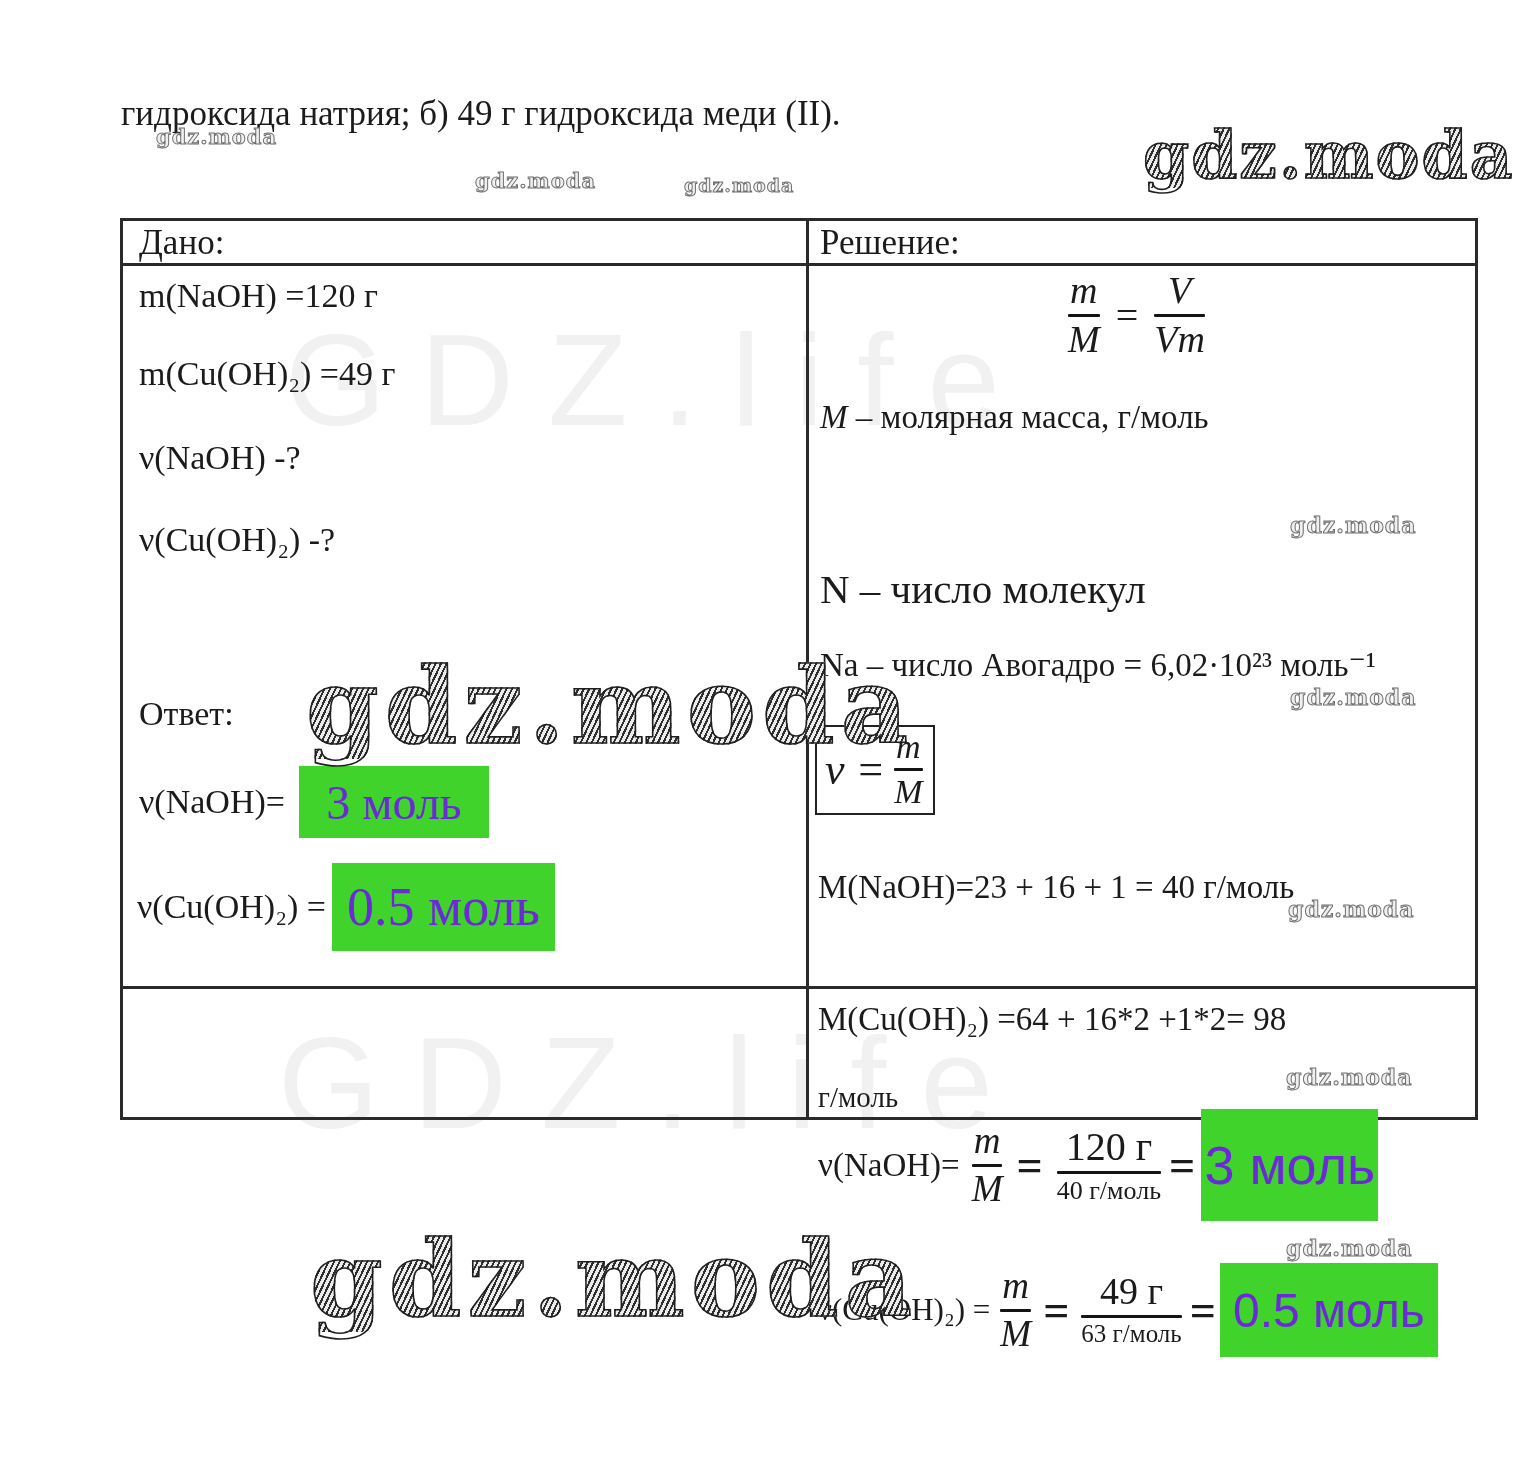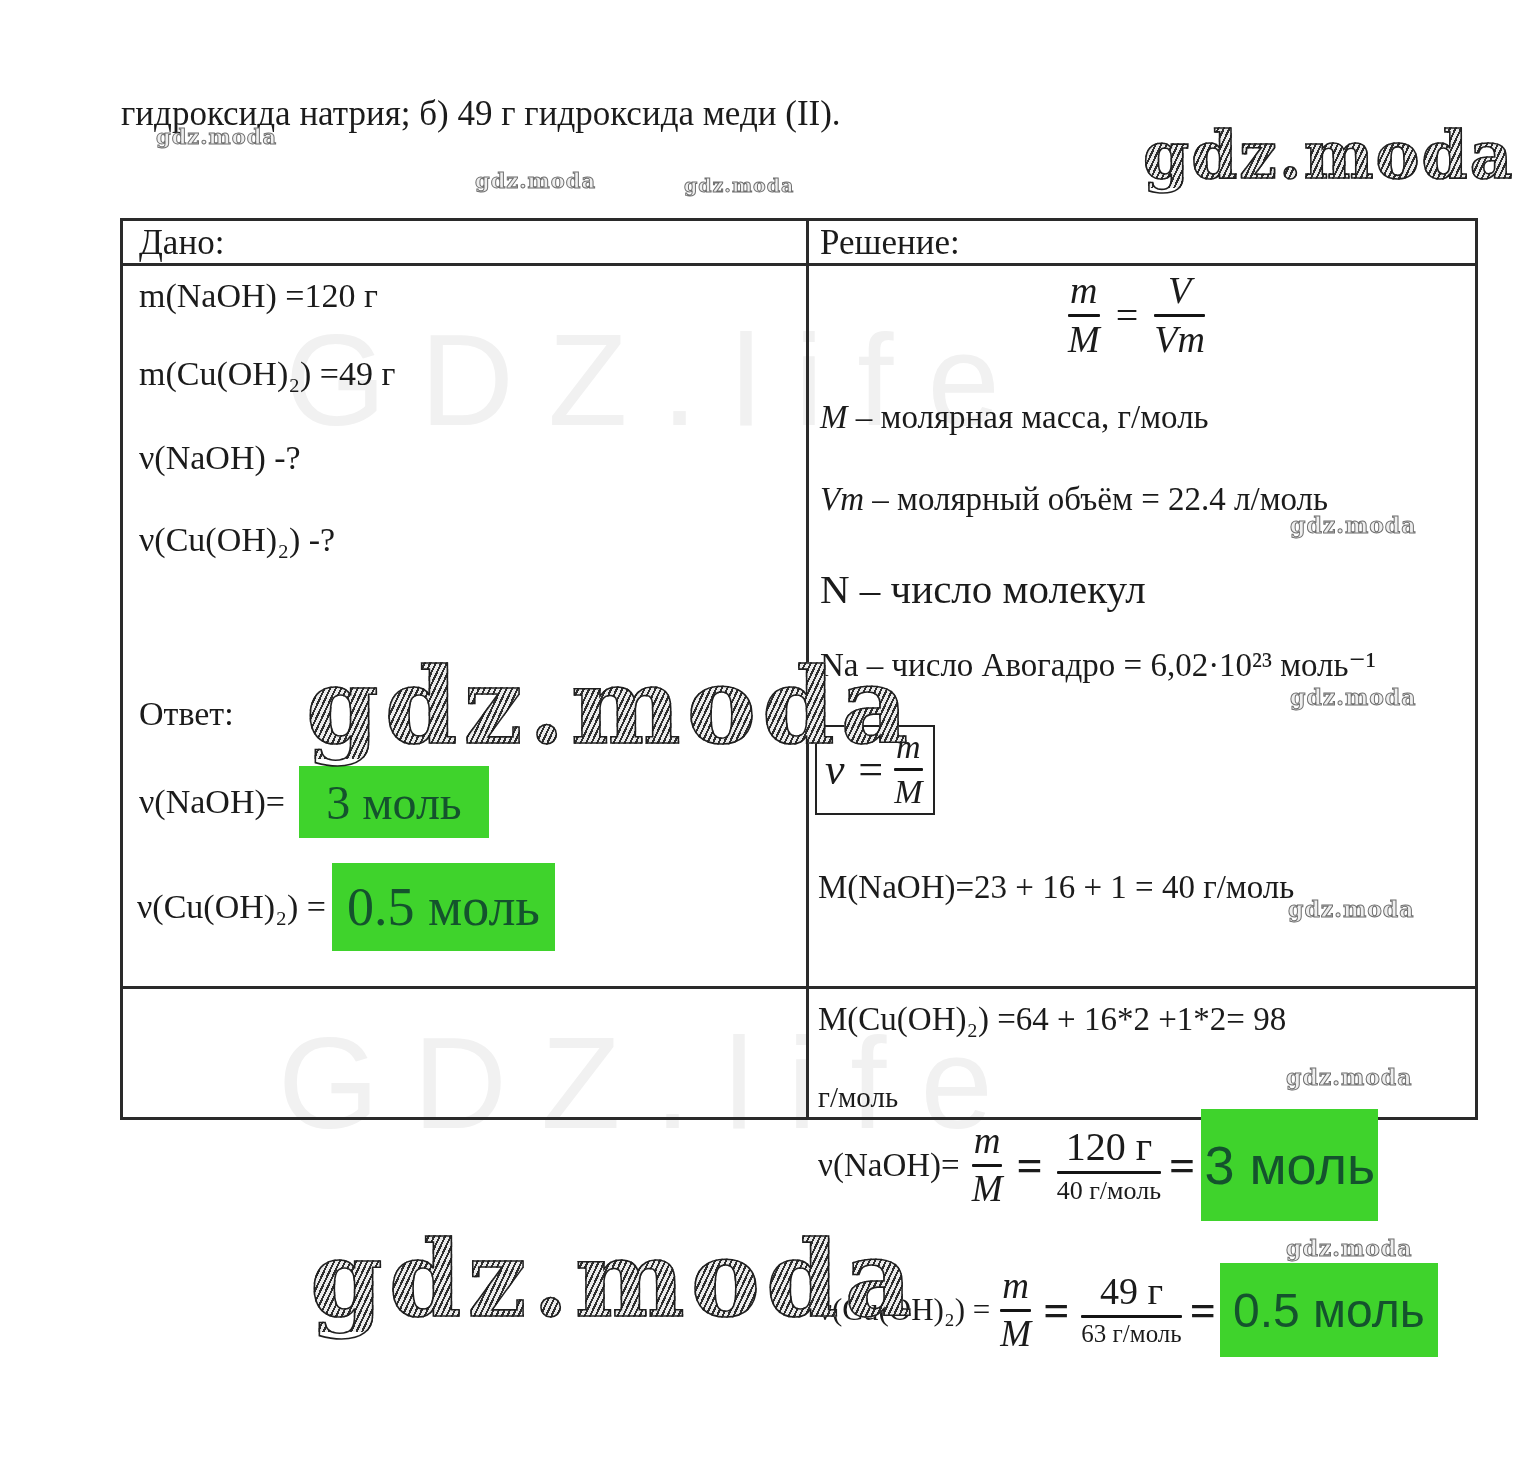--- a/index.html
+++ b/index.html
@@ -44,21 +44,21 @@
   .frac{display:inline-flex;flex-direction:column;align-items:center;line-height:1.05;}
   .frac-bar{align-self:stretch;height:3px;background:#141414;margin:3px 0;border-radius:1px;}
   .formula-row{display:inline-flex;align-items:center;}
   .boxed-formula{
     position:absolute;border:2.5px solid #222;padding:2px 10px 4px 8px;
     display:inline-flex;align-items:center;gap:9px;background:#fff;
   }
   
   .hl{
     display:inline-flex;align-items:center;justify-content:center;
-    color:#14532d;white-space:nowrap;
+    color:#6d28d9;white-space:nowrap;
   }
   .hl-serif{font-family:"Liberation Serif","DejaVu Serif",serif;}
   .hl-sans{font-family:"Liberation Sans","DejaVu Sans",sans-serif;}
   .ans-row{position:absolute;display:flex;align-items:center;}
   .calc-row{position:absolute;display:flex;align-items:center;}
   .calc-eq{font-weight:700;font-size:46px;padding:0 2px;}
   .small-den{font-size:26px;}
 </style>
 </head>
 <body>
@@ -105,23 +105,20 @@
       <span style="font-size:40px;">=</span>
       <span class="frac">
         <span class="it">V</span>
         <span class="frac-bar"></span>
         <span class="it">Vm</span>
       </span>
     </div>
 
     <div class="cell-text" style="left:697px;top:178px;font-size:33px;">
       <span class="it">M</span><span> – молярная масса, г/моль</span>
-    </div>
-    <div class="cell-text" style="left:697px;top:260px;font-size:33px;">
-      <span class="it">Vm</span><span> – молярный объём = 22.4 л/моль</span>
     </div>
     <div class="cell-text" style="left:697px;top:344px;font-size:41px;">
       <span>N</span><span> – число молекул</span>
     </div>
     <div class="cell-text" style="left:697px;top:424px;font-size:33px;">
       <span>Na</span><span> – число Авогадро = 6,02·10²³ моль⁻¹</span>
     </div>
 
     <div class="boxed-formula" style="left:692px;top:504px;">
       <span class="it" style="font-size:44px;">ν =</span>

